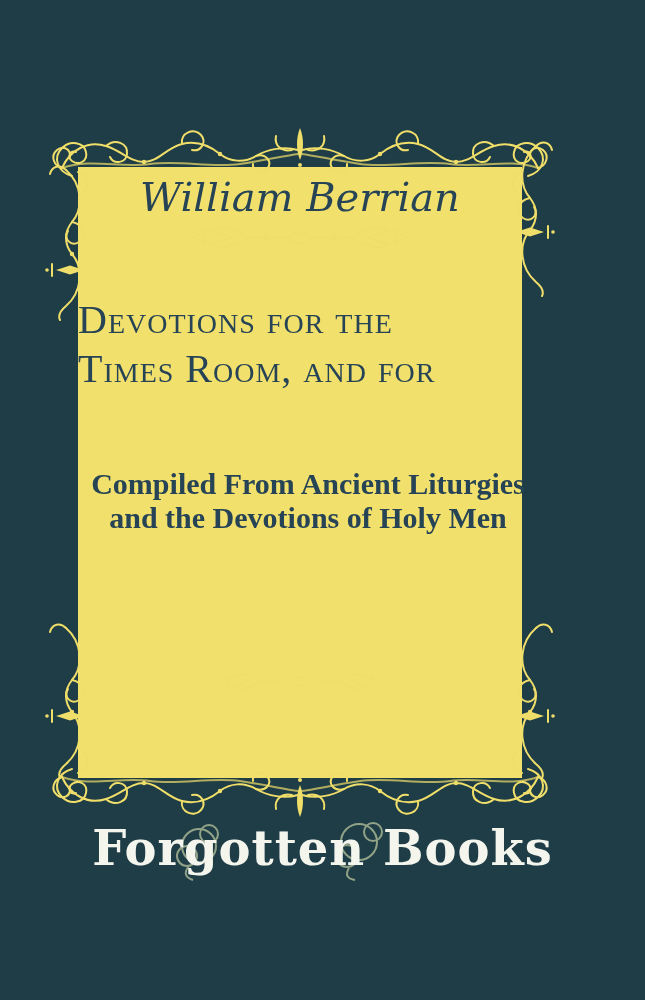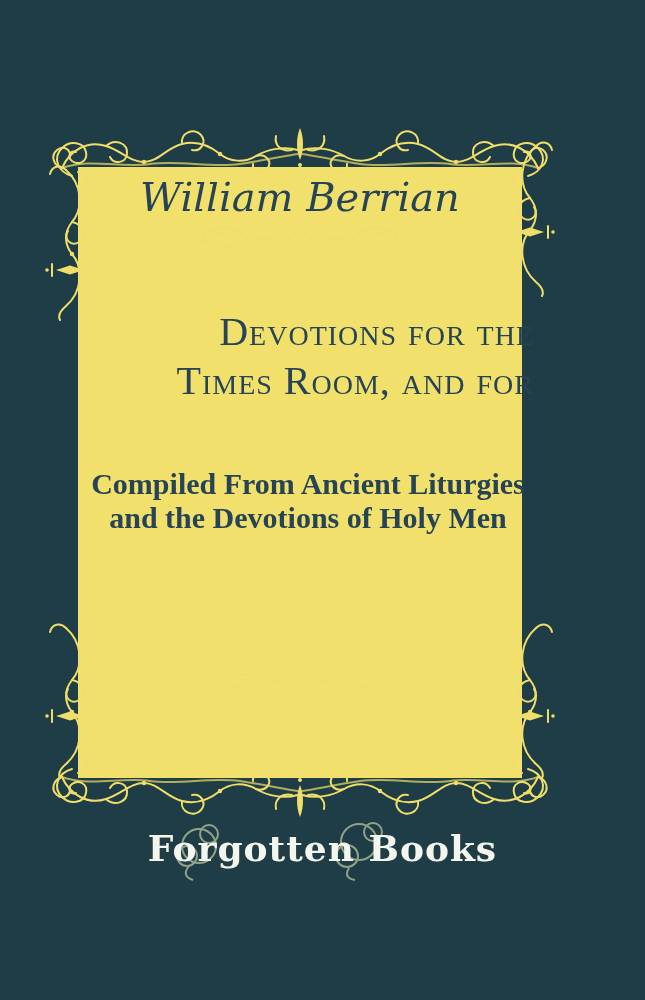--- a/index.html
+++ b/index.html
@@ -29,39 +29,39 @@
   .content{position:absolute;left:78px;top:167px;width:444px;height:526px;}
   .author{
     position:absolute;top:6px;left:0;width:100%;text-align:center;
     font-family:"DejaVu Serif", serif;font-style:italic;font-weight:normal;
     font-size:40px;line-height:48px;color:var(--ink);
   }
   .divider{display:block;position:absolute;left:50%;}
   .divider-1{top:57px;width:216px;height:27px;margin-left:-108px;}
   .divider-2{top:504px;width:164px;height:21px;margin-left:-82px;}
   .title{
-    position:absolute;top:128px;left:0;width:100%;text-align:right;
+    position:absolute;top:128px;left:0;width:100%;text-align:left;
     font-family:"Liberation Serif", serif;font-variant:small-caps;
     font-size:40px;line-height:49px;color:var(--ink);font-weight:normal;
-    letter-spacing:1px;margin:12px;
+    letter-spacing:1px;margin:0;
   }
   .subtitle{
     position:absolute;top:292px;left:0;width:100%;text-align:center;
     font-family:"Liberation Serif", serif;font-weight:bold;
     font-size:30px;line-height:34px;color:var(--ink);margin:8px;
   }
   .logo{
     position:absolute;left:0;top:816px;width:645px;height:72px;text-align:center;
   }
   .logo-flourish{position:absolute;left:50%;margin-left:-160px;top:-4px;}
   .logo-flourish circle, .logo-flourish path{stroke:var(--logo-flourish);fill:none;stroke-width:2;}
   .logo-text{
     position:relative;
     font-family:"DejaVu Serif", serif;font-weight:bold;
-    font-size:36px;line-height:64px;color:var(--logo-text);
+    font-size:48px;line-height:64px;color:var(--logo-text);
     letter-spacing:1px;
   }
 </style>
 </head>
 <body>
 
 <div class="panel"></div>
 
 <svg class="frame-svg" viewBox="0 0 645 1000" aria-hidden="true">
   <defs>

